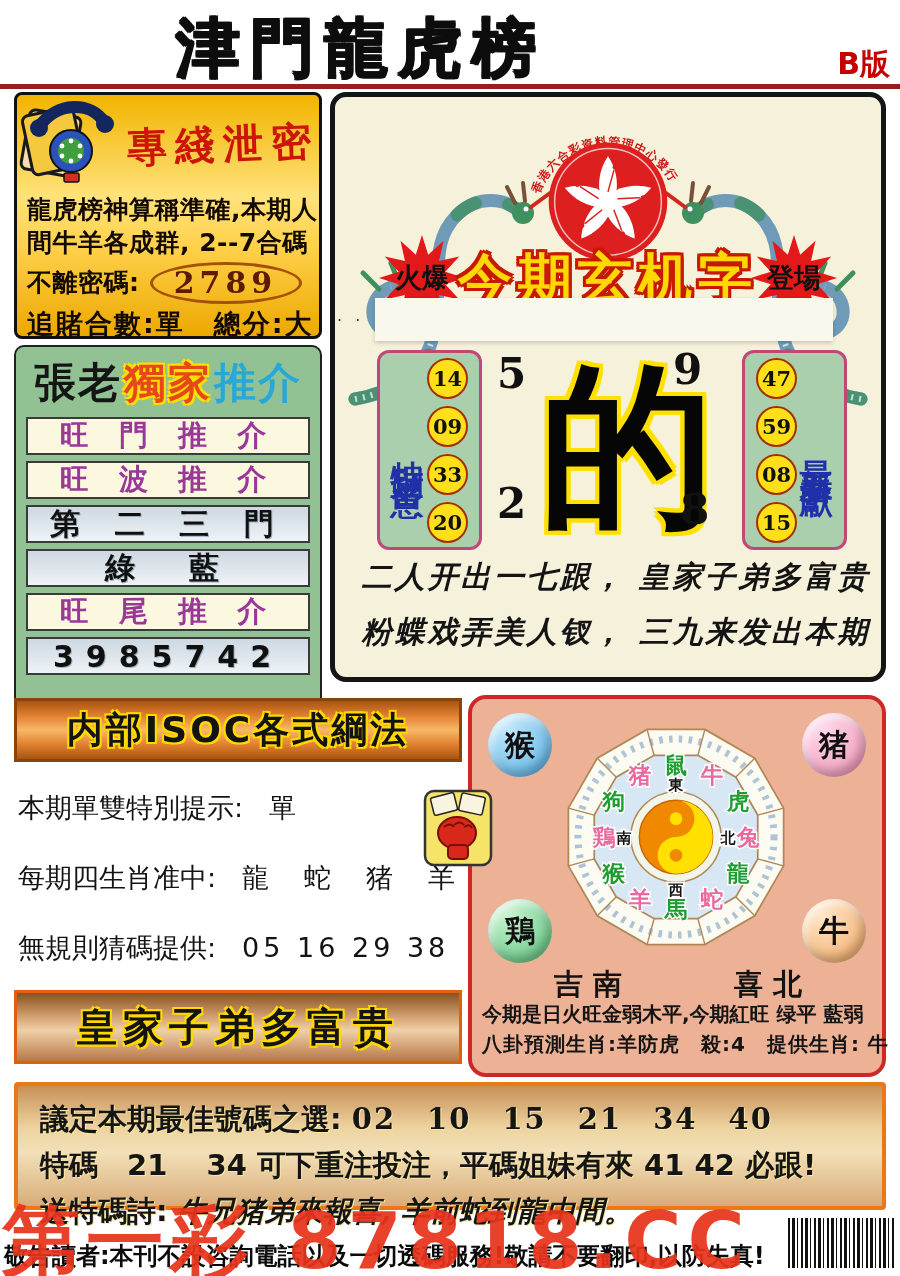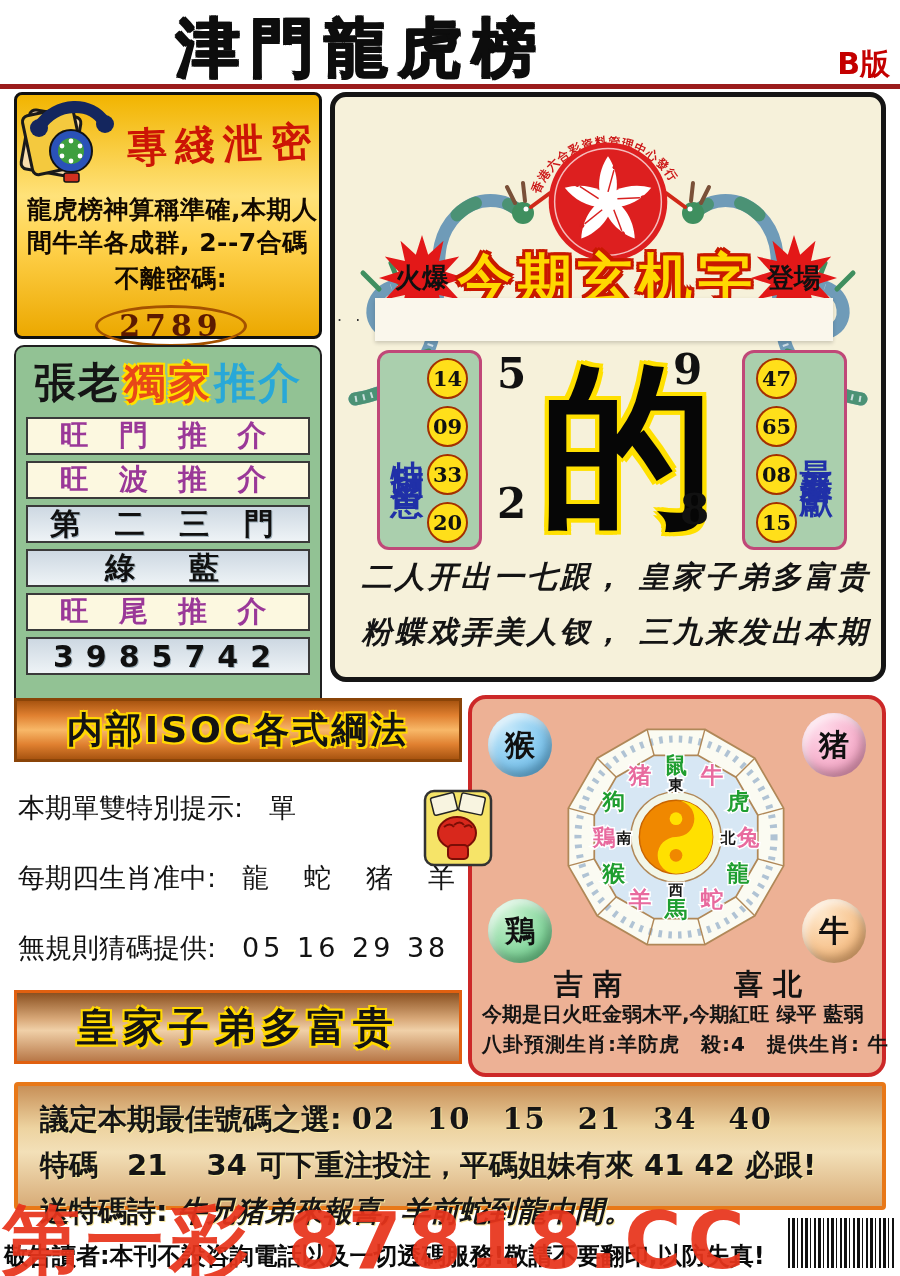--- a/index.html
+++ b/index.html
@@ -14,21 +14,21 @@
   .edition { top:44px; right:10px; font-size:30px; font-weight:900; color:#c40000; }
   .header-rule { top:84px; left:0; width:900px; height:5px; background:#9b1c1c; }
 
   
   .hotline-box { left:14px; top:92px; width:308px; height:247px; border:3px solid #101010; border-radius:8px;
     background:linear-gradient(180deg,#f2b400 0%,#ffe27a 42%,#ffd24d 62%,#eca800 100%); padding:4px 8px; }
   .hotline-title { position:absolute; left:110px; top:22px; font-size:40px; font-weight:900; color:#cc1505;
     font-family:"DejaVu Serif","Liberation Serif",serif; letter-spacing:8px; transform:rotate(-2deg); }
   .hotline-lines { position:absolute; left:10px; top:98px; width:288px; }
   .hotline-line { font-size:25px; font-weight:800; color:#120900; line-height:1.33; letter-spacing:0.5px; white-space:nowrap; }
-  .code-row { display:flex; align-items:center; gap:10px; margin:2px 0;flex-direction:column; }
+  .code-row { display:flex; align-items:center; gap:10px; margin:2px 0; }
   .code-oval { width:152px; height:42px; border:3px solid #a45200; border-radius:50%;
     display:flex; align-items:center; justify-content:center; font-size:30px; font-weight:900;
     color:#5c1a00; letter-spacing:5px; font-family:"DejaVu Serif","Liberation Serif",serif; }
   .hotline-last { font-size:27px; font-weight:900; letter-spacing:2px; }
 
   
   .zhang-box { left:14px; top:345px; width:308px; height:412px; border:2px solid #202020; border-radius:10px;
     background:#92c294; padding:8px 10px; }
   .zhang-title { display:flex; justify-content:center; gap:2px; font-size:42px; font-weight:900; letter-spacing:2px; }
   .zt-black { color:#151515; }
@@ -261,21 +261,21 @@
 
     <div class="abs corner-num cn-tl">5</div>
     <div class="abs corner-num cn-tr">9</div>
     <div class="abs main-char">的</div>
     <div class="abs corner-num cn-bl">2</div>
     <div class="abs corner-num cn-br">8</div>
 
     <div class="abs sp-panel sp-right">
       <div class="num-col">
         <div class="num-circle">47</div>
-        <div class="num-circle">65</div>
+        <div class="num-circle">59</div>
         <div class="num-circle">08</div>
         <div class="num-circle">15</div>
       </div>
       <div class="v-label">最新奉獻</div>
     </div>
 
     <div class="abs verse verse1">二人开出一七跟， 皇家子弟多富贵</div>
     <div class="abs verse verse2">粉蝶戏弄美人钗， 三九来发出本期</div>
   </section>
 

